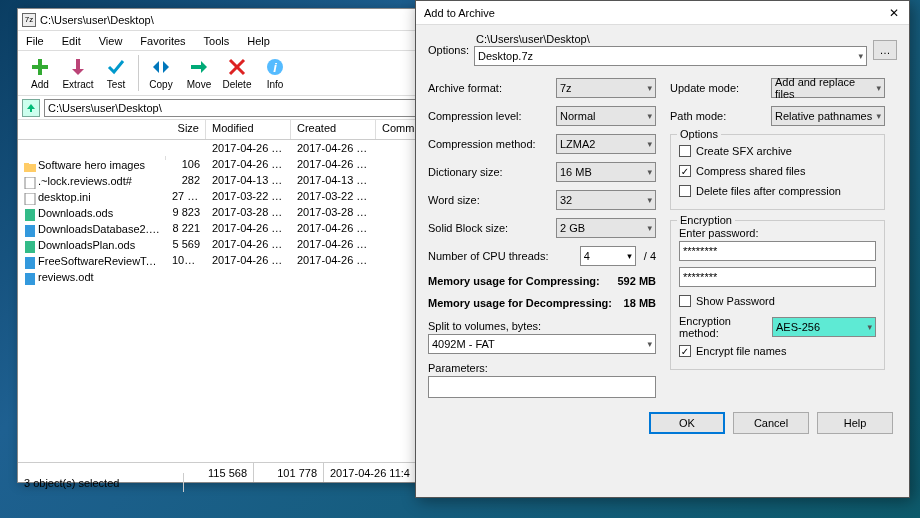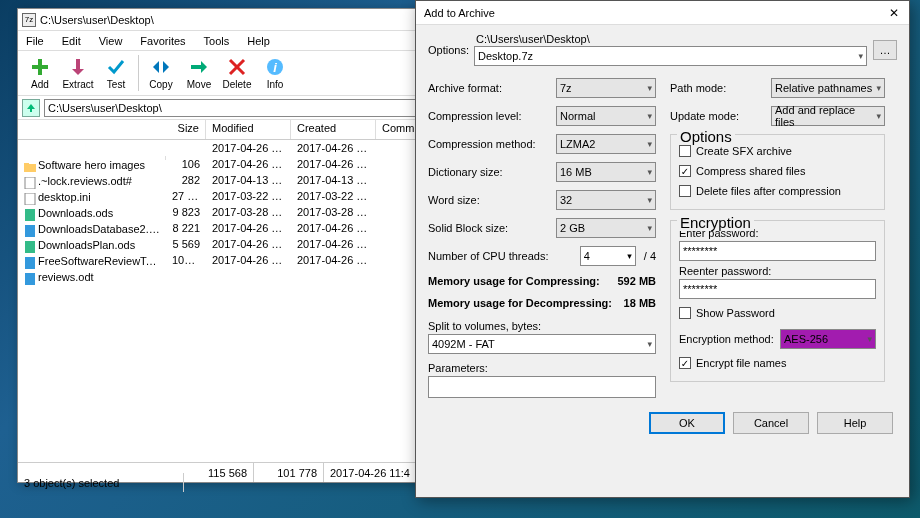--- a/index.html
+++ b/index.html
@@ -130,21 +130,21 @@
   .form-row { display: flex; align-items: center; justify-content: space-between; height: 28px; }
   .form-row label { flex: 1; }
   .form-row select, .form-row .sel {
     width: 100px; height: 20px; border: 1px solid #888; background: #e5e5e5; font-size: 11px;
   }
   .sel { padding: 0 3px; display:inline-flex; align-items:center; justify-content:space-between; }
   .sel::after { content:"▾"; font-size:9px; color:#555; }
   .right-col .form-row select, .right-col .form-row .sel { width: 114px; }
   .val-row { display:flex; justify-content:space-between; height:22px; align-items:center;font-weight:bold; }
   .group-box { border: 1px solid #ccc; padding: 6px 8px 8px 8px; margin-top: 4px; position: relative; }
-  .group-box .legend { position: absolute; top: -7px; left: 6px; background: #f0f0f0; padding: 0 3px; font-size: 15px; }
+  .group-box .legend { position: absolute; top: -7px; left: 6px; background: #f0f0f0; padding: 0 3px; font-size: 11px; }
   .chk-row { display: flex; align-items: center; gap: 5px; height: 20px; }
   .chk { width: 12px; height: 12px; border: 1px solid #555; background: #fff; display:inline-flex; align-items:center; justify-content:center; font-size:10px; }
   .pw-input { width: 100%; height: 20px; border: 1px solid #888; background:#fff; padding:0 3px; font-size:11px; margin-top:2px; margin-bottom:4px; }
   .wide-select { width: 100%; height: 20px; border:1px solid #888; background:#fff; font-size:11px; padding:0 3px; display:inline-flex; align-items:center; justify-content:space-between; }
   .wide-select::after { content:"▾"; font-size:9px; color:#555; }
   .params-input { width: 100%; height: 22px; border:1px solid #888; background:#fff; margin-top:2px; }
   .dlg-buttons { display:flex; justify-content:flex-end; gap:8px; padding: 8px 16px; }
   .btn { width: 76px; height: 22px; border:1px solid #aaa; background:#e5e5e5; font-size:11px; text-align:center; line-height:20px; }
   .btn.primary { border: 2px solid #0078d7; line-height:18px; }
   .cpu-row { display:flex; align-items:center; justify-content:space-between; height:28px; }
@@ -411,29 +411,29 @@
               <span>4092M - FAT</span>
             </div>
         </div>
         <div style="margin-top:8px;">
           <div>Parameters:</div>
           <input class="params-input" style="">
         </div>
       </div>
       <div class="right-col">
         <div class="form-row">
+            <label>Update mode:</label>
+            <div class="sel">
+              <span>Add and replace files</span>
+            </div>
+          </div>
+        <div class="form-row">
             <label>Path mode:</label>
             <div class="sel">
               <span>Relative pathnames</span>
-            </div>
-          </div>
-        <div class="form-row">
-            <label>Update mode:</label>
-            <div class="sel">
-              <span>Add and replace files</span>
             </div>
           </div>
         <div class="group-box">
           <span class="legend">Options</span>
           <div class="chk-row">
               <span class="chk"></span>
               <span>Create SFX archive</span>
             </div>
           <div class="chk-row">
               <span class="chk">✓</span>
@@ -441,29 +441,28 @@
             </div>
           <div class="chk-row">
               <span class="chk"></span>
               <span>Delete files after compression</span>
             </div>
         </div>
         <div class="group-box" style="margin-top:10px;">
           <span class="legend">Encryption</span>
           <div>Enter password:</div>
           <input class="pw-input" value="********" style="">
-          <div>Reenter password:</div>
           <input class="pw-input" value="********" style="">
           <div class="chk-row">
               <span class="chk"></span>
               <span>Show Password</span>
             </div>
           <div class="form-row" style="margin-top:2px;">
               <label>Encryption method:</label>
-              <div class="sel" style="width:96px;background:#a21caf;">
+              <div class="sel" style="width:104px;background:#5eead4;">
                 <span>AES-256</span>
               </div>
             </div>
           <div class="chk-row">
               <span class="chk">✓</span>
               <span>Encrypt file names</span>
             </div>
         </div>
       </div>
     </div>

